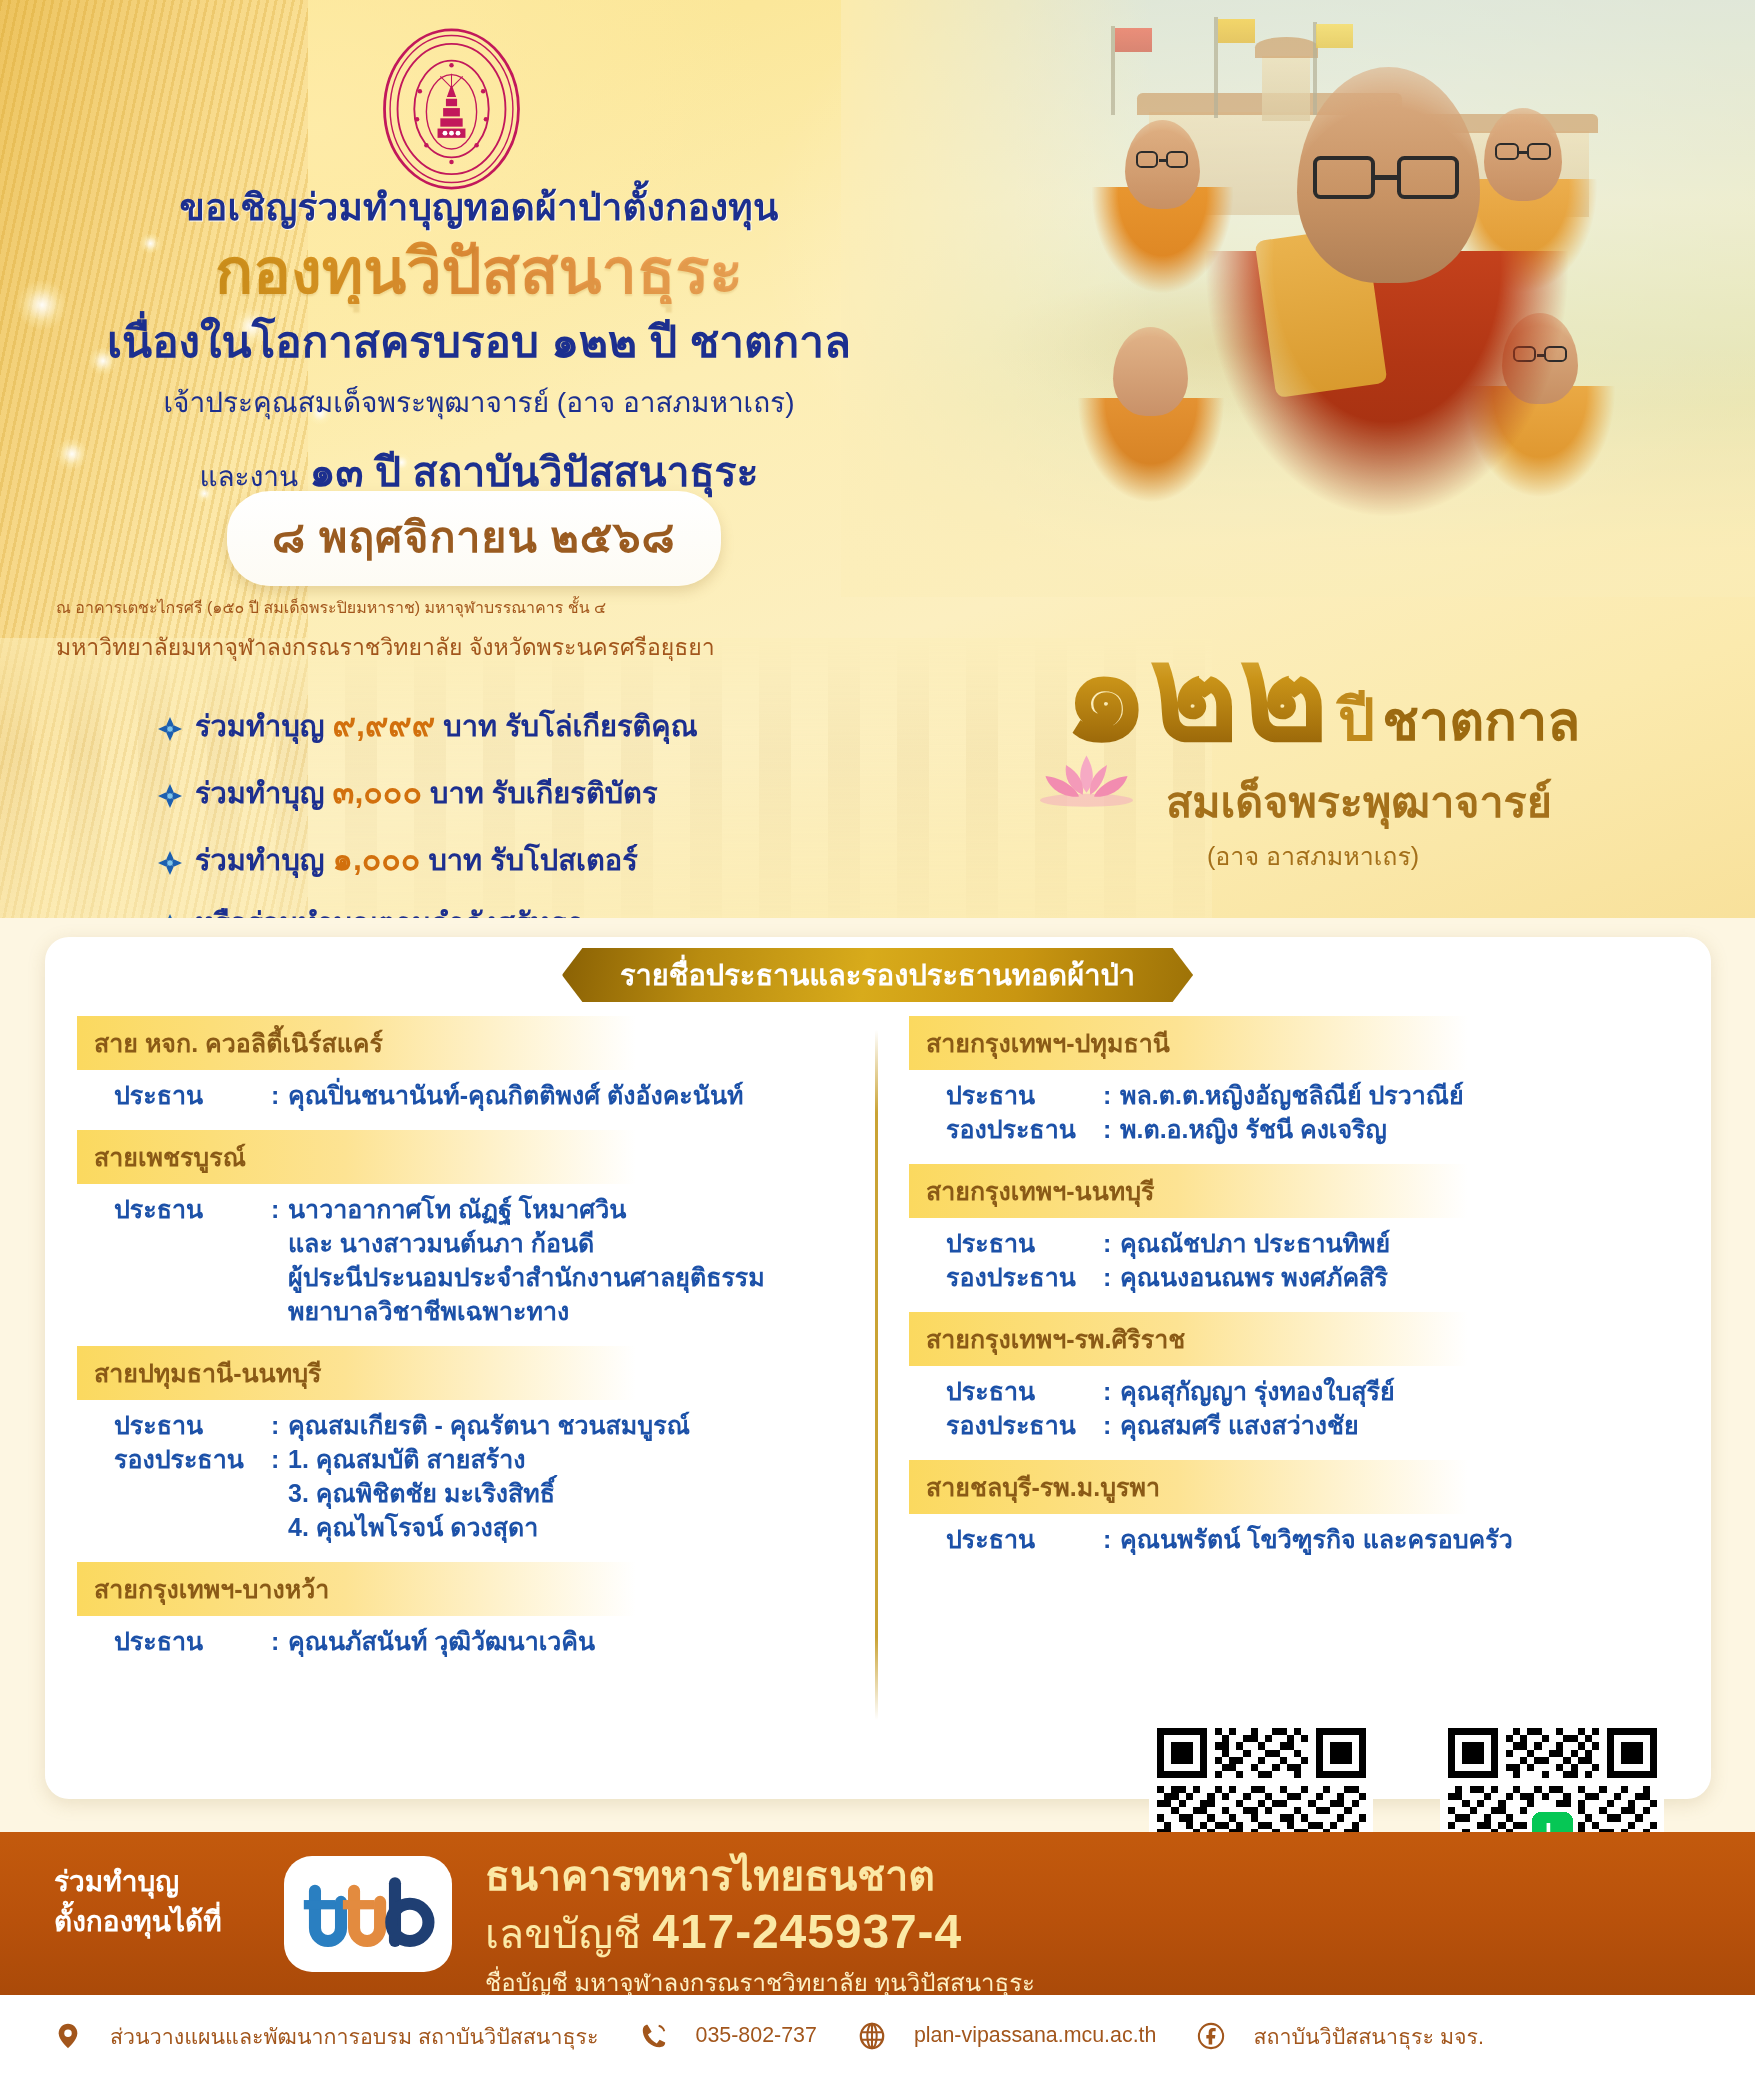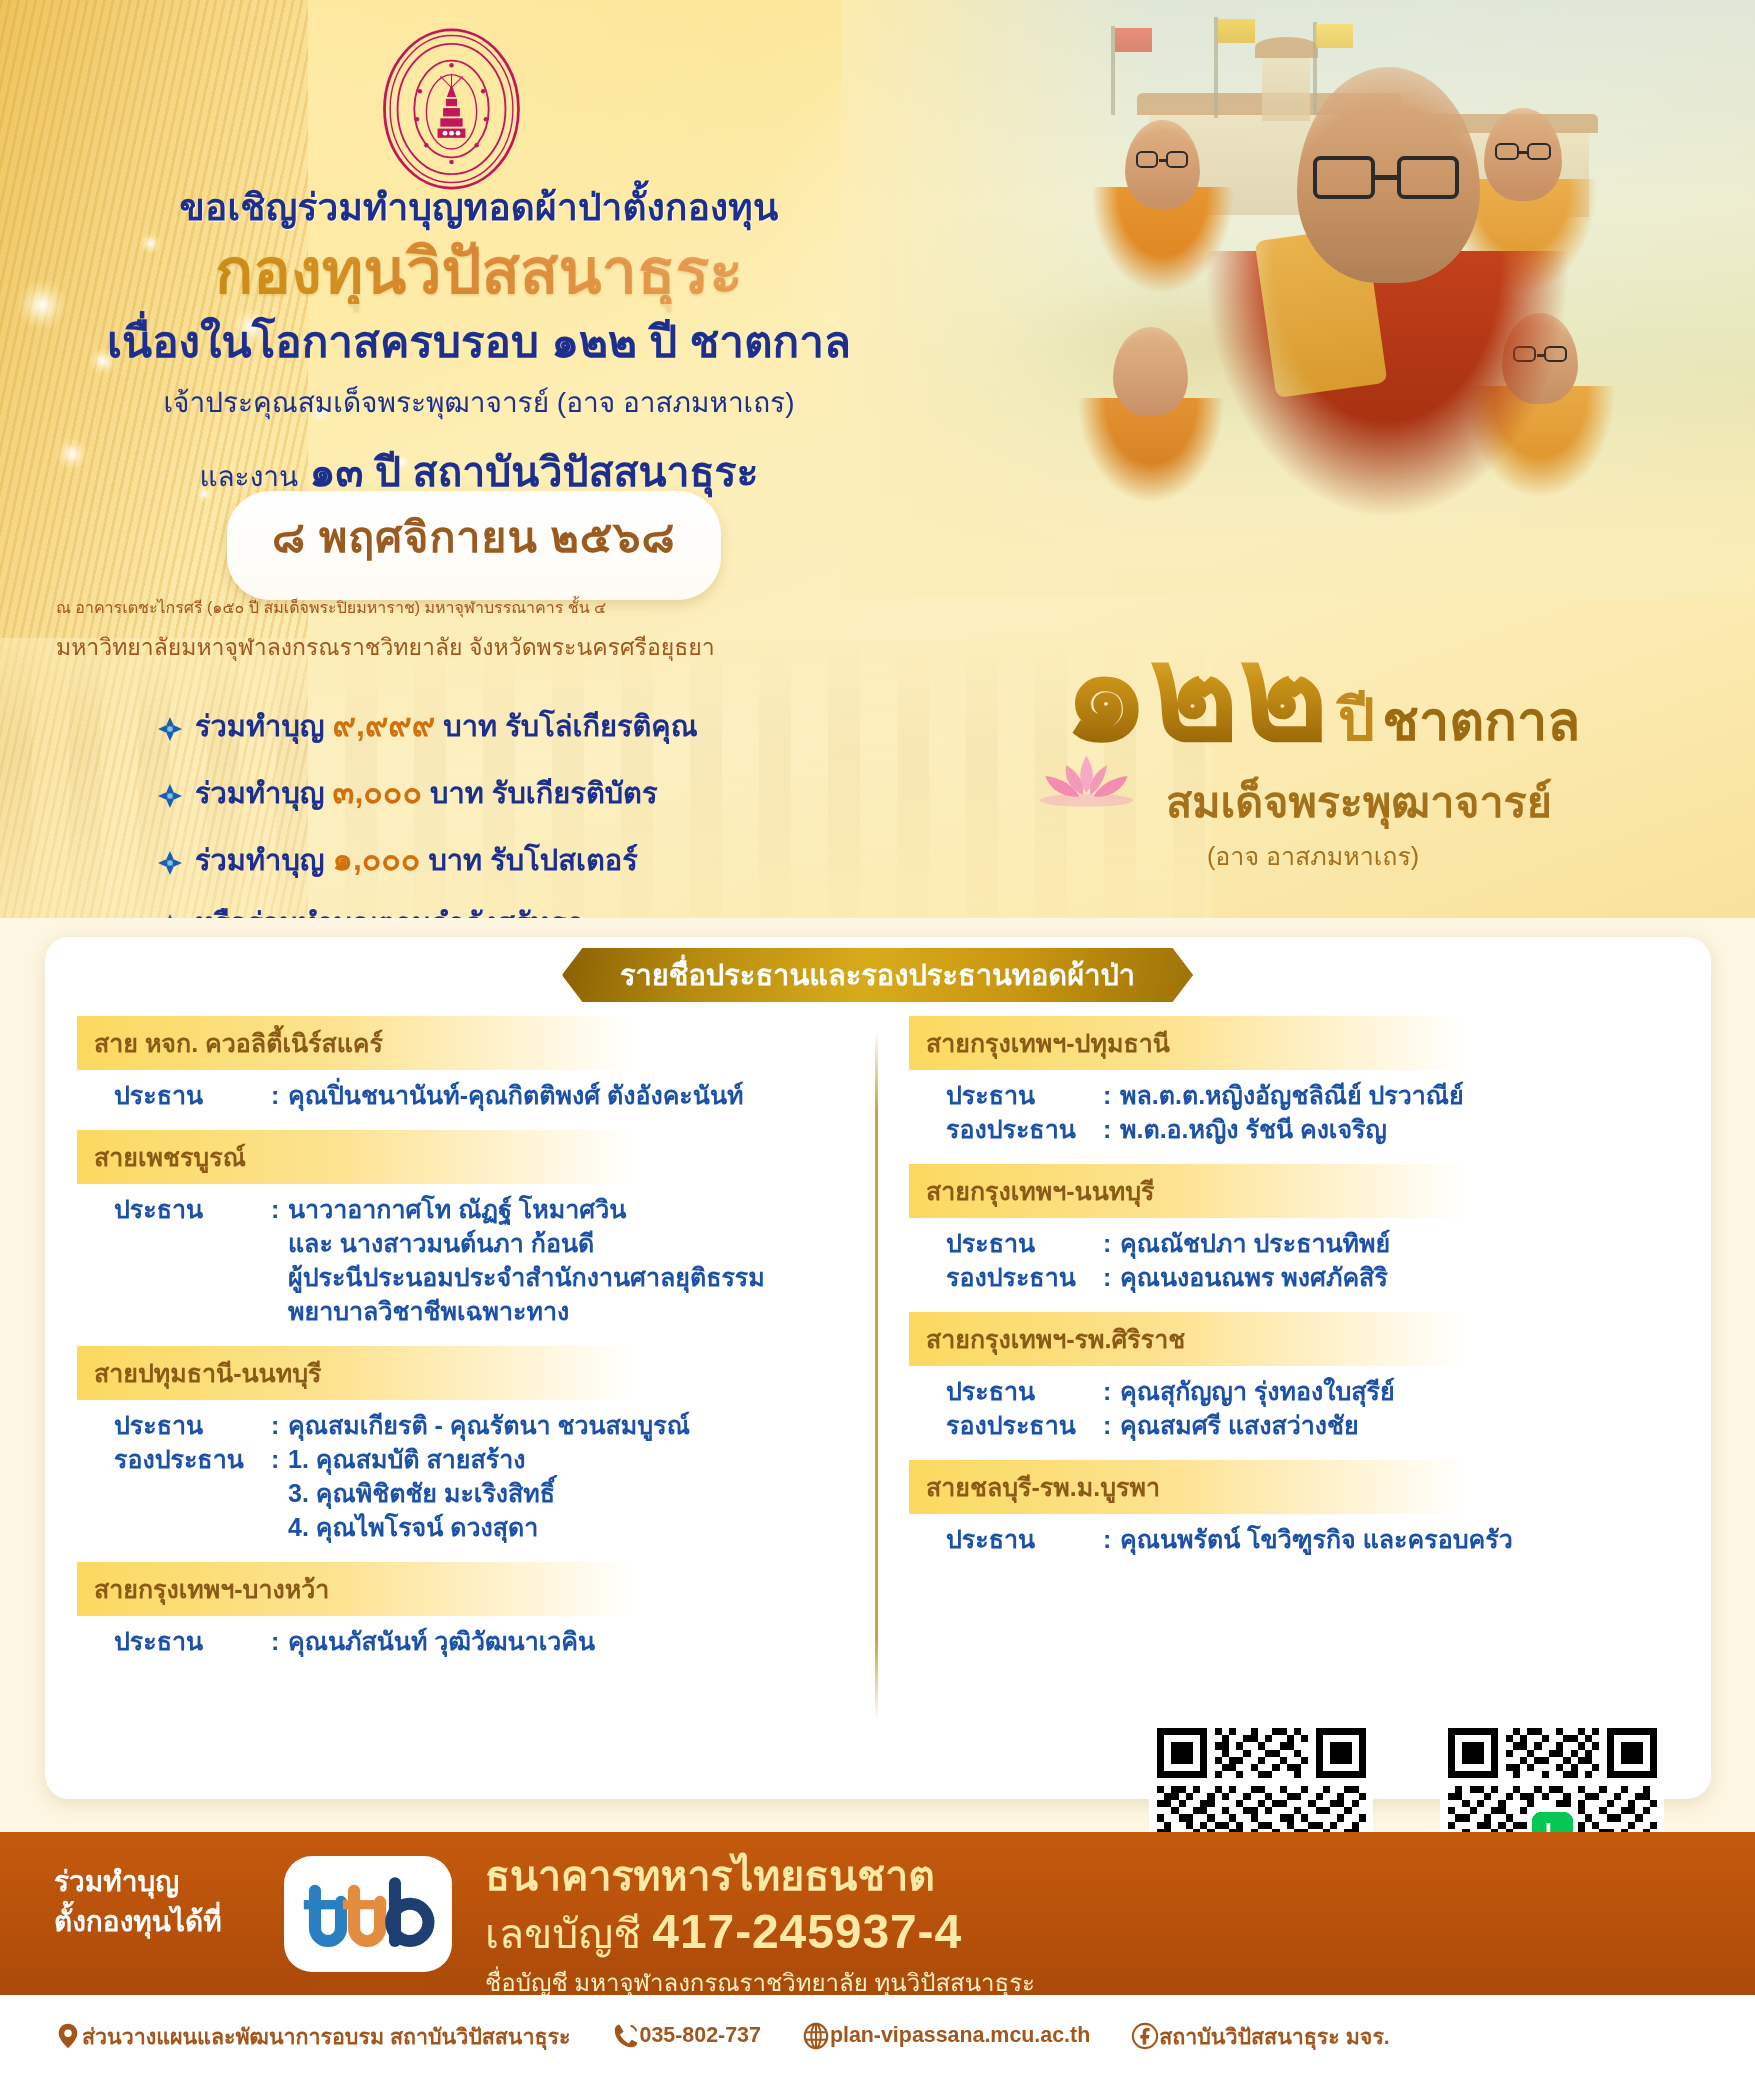--- a/index.html
+++ b/index.html
@@ -85,21 +85,21 @@
     text-shadow:0 1.9px 1.9px rgba(180,120,30,.18);
   }
   .h-occ{ margin-top:1.9px; font-size:44px; font-weight:bold; color:#1c2f8f; }
   .h-name{ margin-top:3.7px; font-size:28px; color:#1c2f8f; }
   .h-inst{ margin-top:15px; font-size:41px; font-weight:bold; color:#1c2f8f; }
   .h-inst .small{ font-size:28px; font-weight:normal; }
 
   
   .date-pill{
     position:absolute; left:227px; top:491px;
-    min-width:434px; padding:12px 45px 29px;
+    min-width:434px; padding:12px 45px 15px;
     background:linear-gradient(180deg,#ffffff 0%,#fdfbf4 100%);
     border-radius:43px; text-align:right;
     box-shadow:0 5.6px 13px rgba(150,110,40,.22);
   }
   .date-pill span{ font-size:43px; font-weight:bold; color:#9a5b20; letter-spacing:0.9px; }
 
   
   .venue{ position:absolute; left:56px; top:595px; width:867px; color:#a2561c; }
   .venue .v1{ font-size:16px; }
   .venue .v2{ font-size:23px; margin-top:9.3px; }
@@ -183,21 +183,21 @@
     font-size:19.6px; font-weight:bold; text-align:center; line-height:1.2; padding:4.7px 7.5px;
   }
 
   
   .contact{
     position:absolute; left:0; top:1995px; width:1755px; height:81px;
     background:#fff; display:flex; align-items:center; padding-left:54px; gap:41px;
   }
   .cbar-top{ position:absolute; left:0; top:1995px; width:1755px; height:6.5px;
     background:linear-gradient(90deg,#b8510b,#e08a16 46%,#f0a318 70%,#b8510b); }
-  .citem{ display:flex; align-items:center; gap:0; color:#a2561c; font-size:21.4px;font-weight:bold; }
+  .citem{ display:flex; align-items:center; gap:28px; color:#a2561c; font-size:21.4px; }
   .cicon{ width:28px; height:28px; flex:0 0 28px; }
 </style>
 </head>
 <body>
 
 <div class="poster">
 
   <div class="hero">
     <div class="hero-drape"></div>
 

